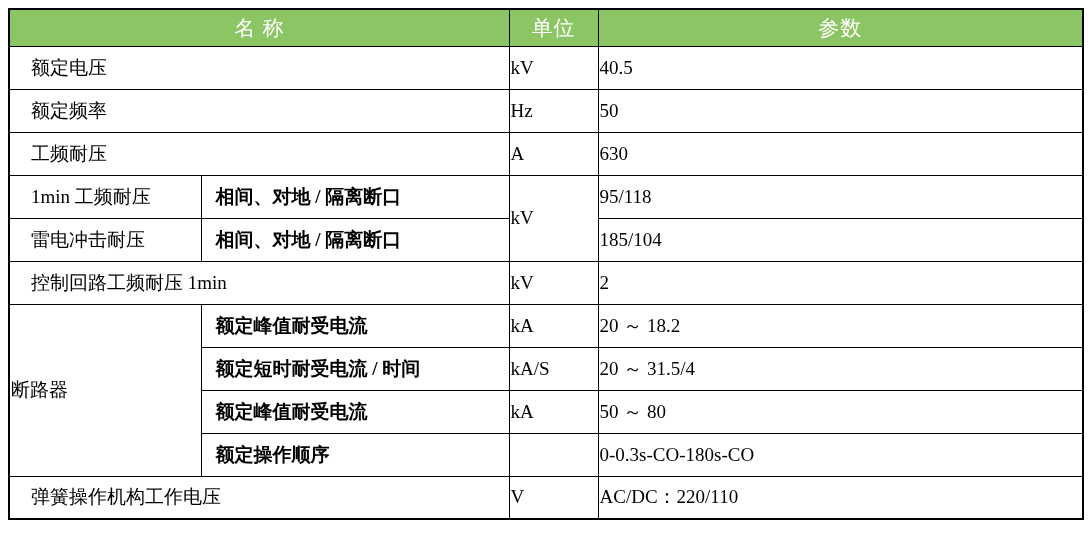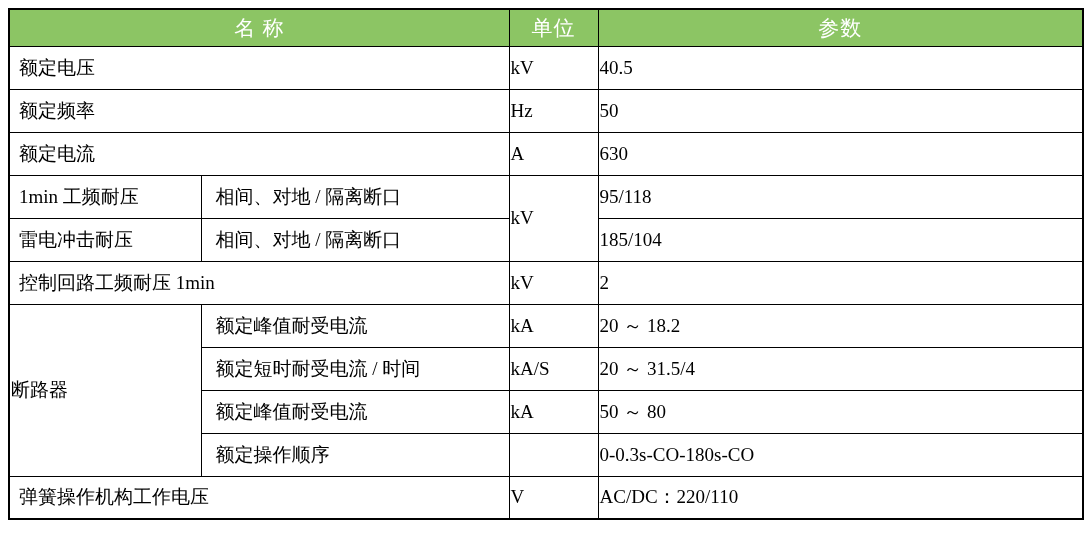--- a/index.html
+++ b/index.html
@@ -35,25 +35,26 @@
   th.hdr {
     background: #8cc564;
     color: #ffffff;
     font-weight: normal;
     font-size: 21px;
     text-align: center;
     letter-spacing: 1px;
   }
   td.name {
     text-align: left;
-    padding-left: 9px;
+    padding-left: 21px;
   }
   td.sub {
     text-align: left;
     padding-left: 14px;
+    font-weight: bold;
   }
   td.unit, td.param {
     text-align: left;
   }
   td.group {
     text-align: left;
     vertical-align: middle;
   }
 </style>
 </head>
@@ -78,21 +79,21 @@
       <td class="name" colspan="2">额定电压</td>
       <td class="unit">kV</td>
       <td class="param">40.5</td>
     </tr>
     <tr>
       <td class="name" colspan="2">额定频率</td>
       <td class="unit">Hz</td>
       <td class="param">50</td>
     </tr>
     <tr>
-      <td class="name" colspan="2">额定电流</td>
+      <td class="name" colspan="2">工频耐压</td>
       <td class="unit">A</td>
       <td class="param">630</td>
     </tr>
     <tr>
       <td class="name">1min 工频耐压</td>
       <td class="sub">相间、对地 / 隔离断口</td>
       <td class="unit" rowspan="2">kV</td>
       <td class="param">95/118</td>
     </tr>
     <tr>

